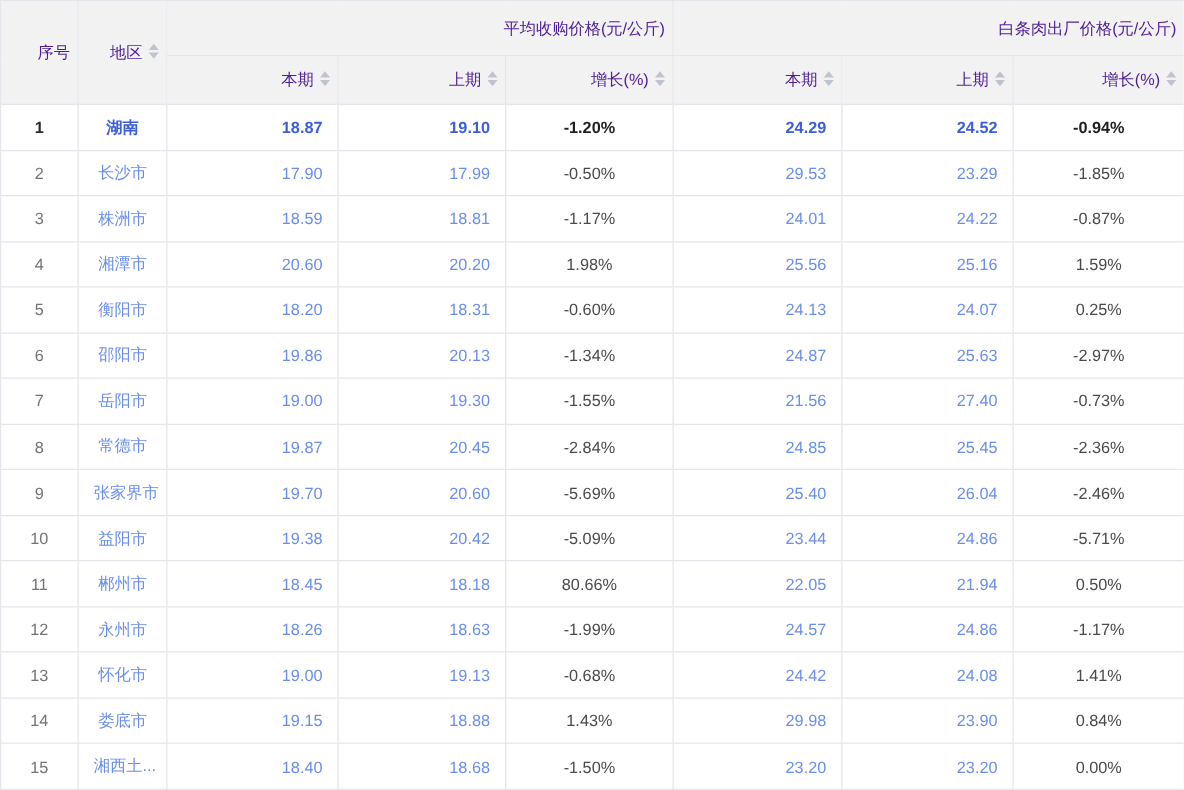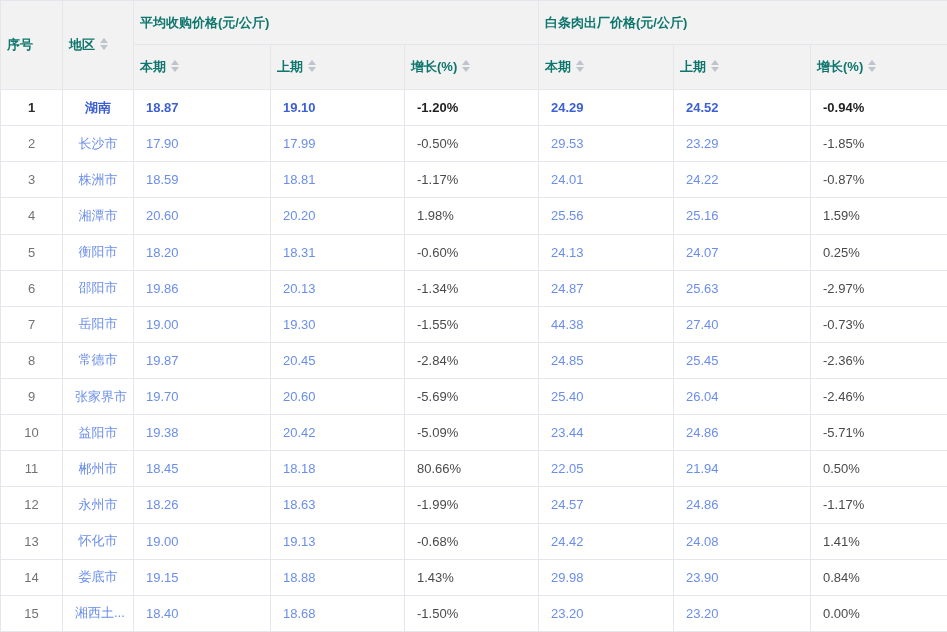--- a/index.html
+++ b/index.html
@@ -10,31 +10,31 @@
   table.price-table {
     border-collapse:collapse; table-layout:fixed;
     width:947px; height:632px;
   }
   .price-table th, .price-table td {
     border:1px solid #e4e6eb; box-sizing:border-box;
     font-size:13px; white-space:nowrap; overflow:hidden;
     padding:0 12px;
   }
   .price-table thead th {
-    background:#f2f2f2; color:#0f766e; font-weight:700; text-align:left;
+    background:#f2f2f2; color:#4c1d95; font-weight:400; text-align:right;
     cursor:pointer; padding:0 6px;
   }
   .price-table thead tr.group-row th { height:44px; }
-  .price-table thead tr.sub-row th { height:45px; }
+  .price-table thead tr.sub-row th { height:39px; }
   .price-table tbody td { height:36px; background:#fff; }
 
   td.c-serial { text-align:center; color:#737373; padding:0 4px; }
   td.c-region { text-align:center; color:#6a8ee9; cursor:pointer; padding:0 12px; }
-  td.c-num    { text-align:left; color:#6a8ee9; }
-  td.c-growth { text-align:left; color:#4a4a4a; }
+  td.c-num    { text-align:right; color:#6a8ee9; }
+  td.c-growth { text-align:center; color:#4a4a4a; }
 
   tr.hl td { font-weight:700; }
   tr.hl td.c-serial { color:#2b2b2b; }
   tr.hl td.c-region, tr.hl td.c-num { color:#3c5fd6; }
   tr.hl td.c-growth { color:#1f1f1f; }
 
   .caret-group {
     display:inline-block; vertical-align:middle; margin-left:5px; margin-top:-2px;
   }
   .caret { display:block; width:0; height:0;
@@ -154,21 +154,21 @@
     <td class="c-num">24.87</td>
     <td class="c-num">25.63</td>
     <td class="c-growth">-2.97%</td>
   </tr>
         <tr>
     <td class="c-serial">7</td>
     <td class="c-region">岳阳市</td>
     <td class="c-num">19.00</td>
     <td class="c-num">19.30</td>
     <td class="c-growth">-1.55%</td>
-    <td class="c-num">44.38</td>
+    <td class="c-num">21.56</td>
     <td class="c-num">27.40</td>
     <td class="c-growth">-0.73%</td>
   </tr>
         <tr>
     <td class="c-serial">8</td>
     <td class="c-region">常德市</td>
     <td class="c-num">19.87</td>
     <td class="c-num">20.45</td>
     <td class="c-growth">-2.84%</td>
     <td class="c-num">24.85</td>

